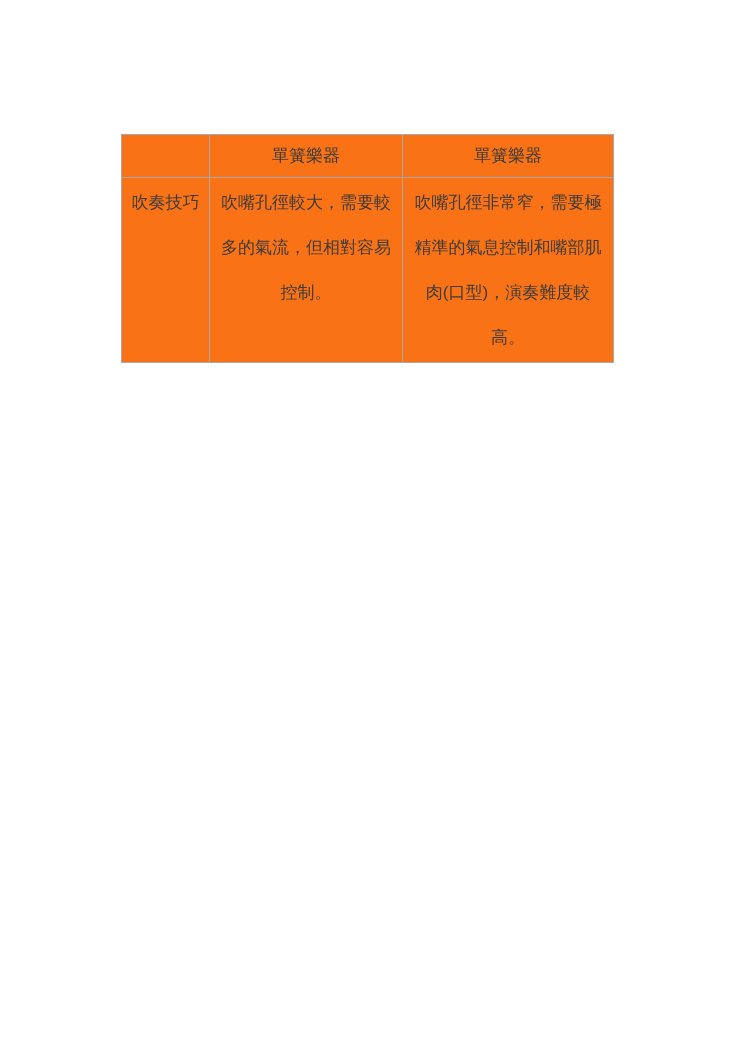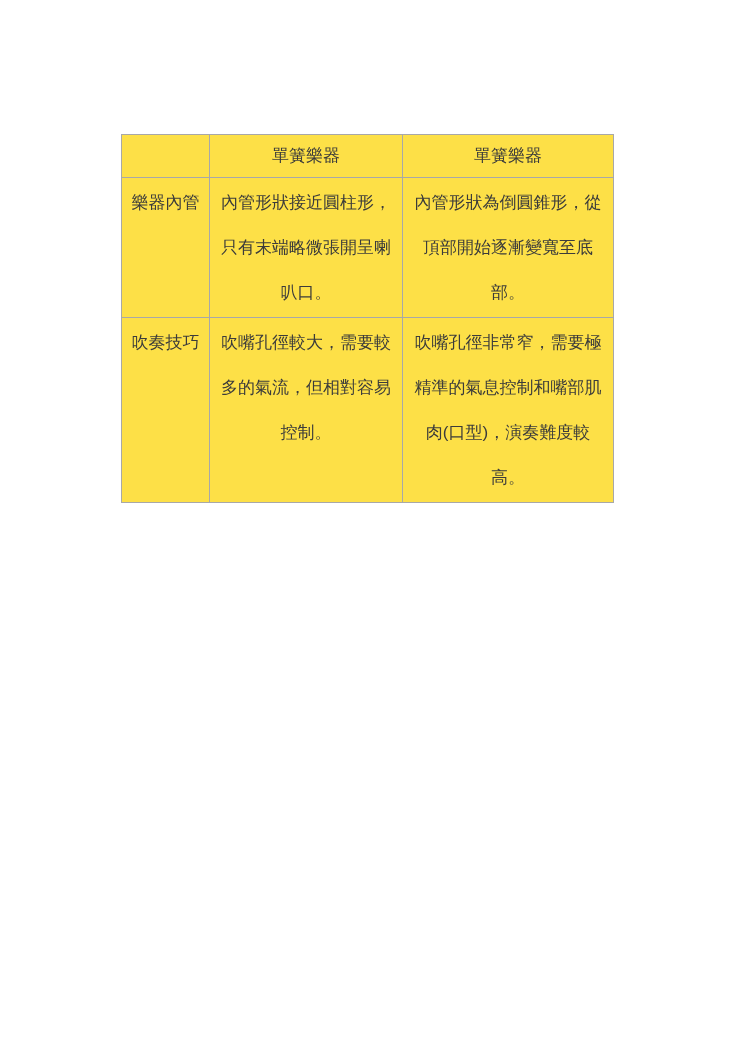--- a/index.html
+++ b/index.html
@@ -25,21 +25,21 @@
     width: 492px;
     color: #3b3b3b;
     font-size: 17px;
   }
   table.comparison col.c1 { width: 88px; }
   table.comparison col.c2 { width: 193px; }
   table.comparison col.c3 { width: 211px; }
   table.comparison th,
   table.comparison td {
     border: 1px solid #a8a8a8;
-    background: #fde047;
+    background: #f97316;
     text-align: center;
     vertical-align: top;
     font-weight: normal;
     overflow-wrap: break-word;
   }
   table.comparison thead th {
     line-height: 26px;
     padding: 8px 6px;
   }
   table.comparison tbody th,
@@ -60,24 +60,19 @@
     </colgroup>
     <thead>
       <tr>
         <th></th>
         <th>單簧樂器</th>
         <th>單簧樂器</th>
       </tr>
     </thead>
     <tbody>
       <tr>
-        <th>樂器內管</th>
-        <td>內管形狀接近圓柱形，只有末端略微張開呈喇叭口。</td>
-        <td>內管形狀為倒圓錐形，從頂部開始逐漸變寬至底部。</td>
-      </tr>
-      <tr>
         <th>吹奏技巧</th>
         <td>吹嘴孔徑較大，需要較多的氣流，但相對容易控制。</td>
         <td>吹嘴孔徑非常窄，需要極精準的氣息控制和嘴部肌肉(口型)，演奏難度較高。</td>
       </tr>
     </tbody>
   </table>
 </div>
 
 </body></html>

